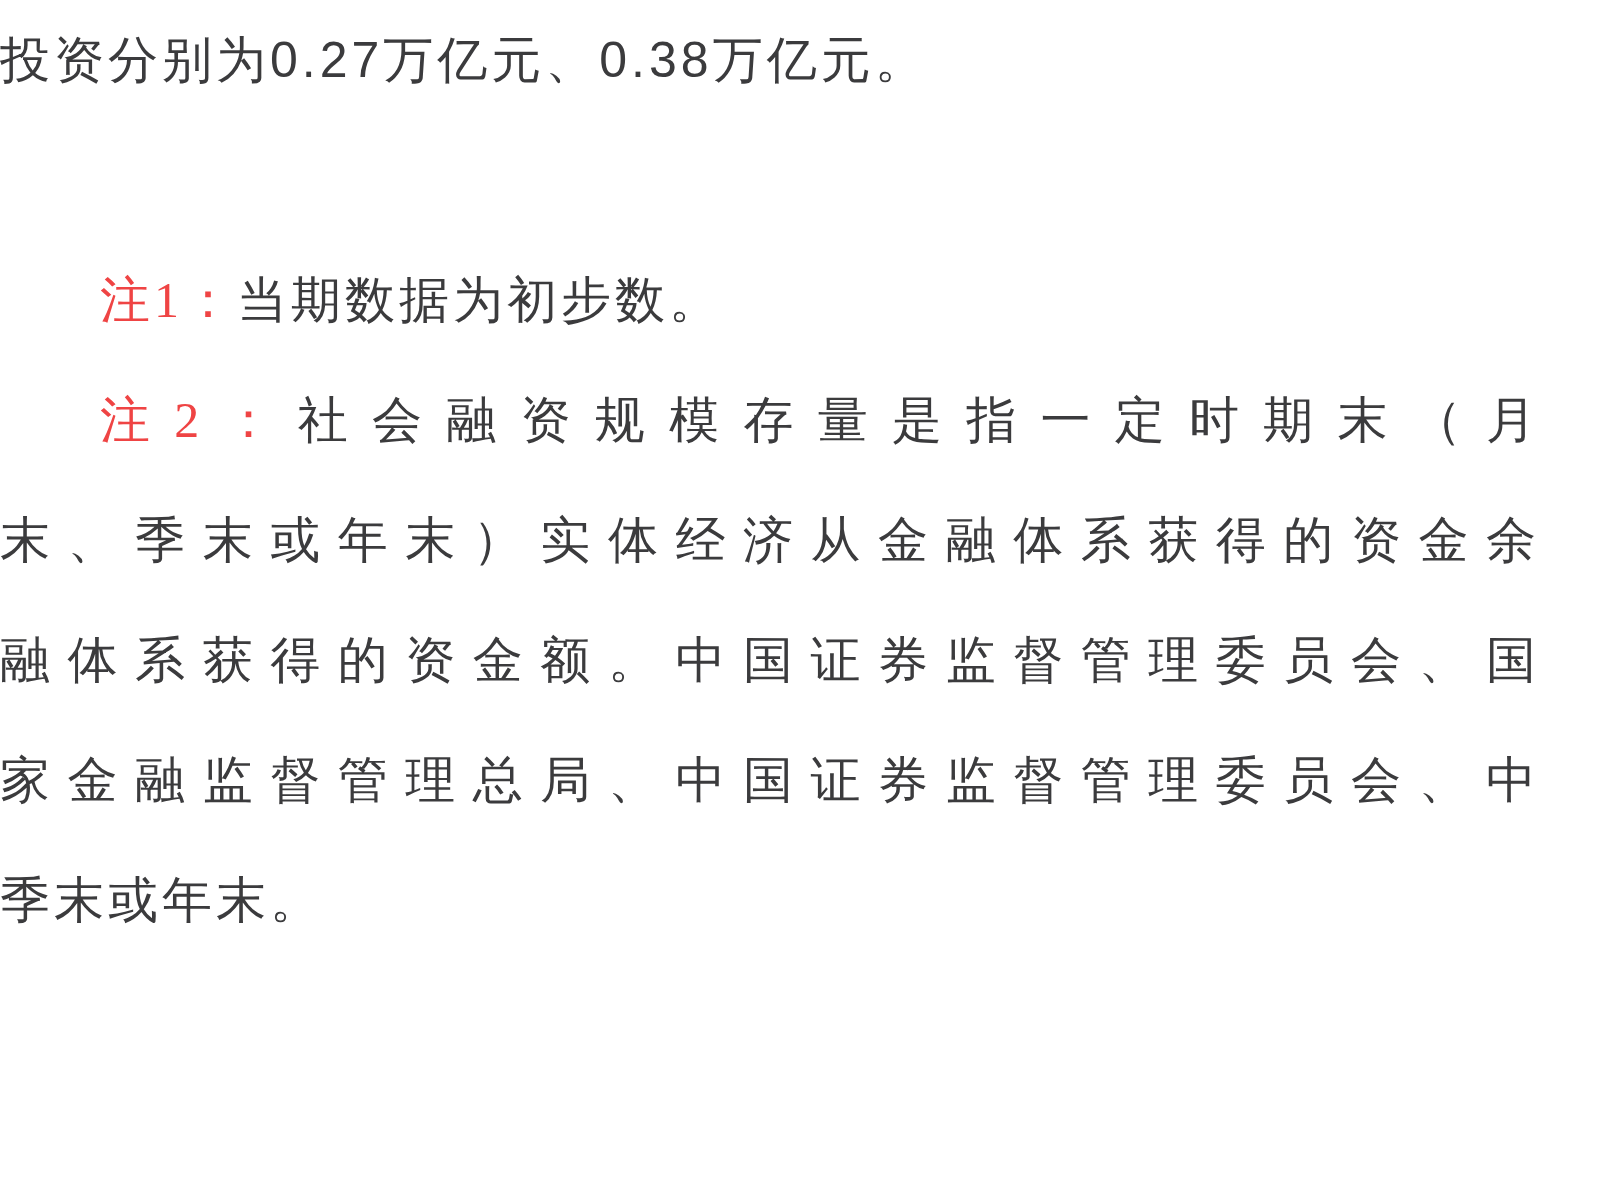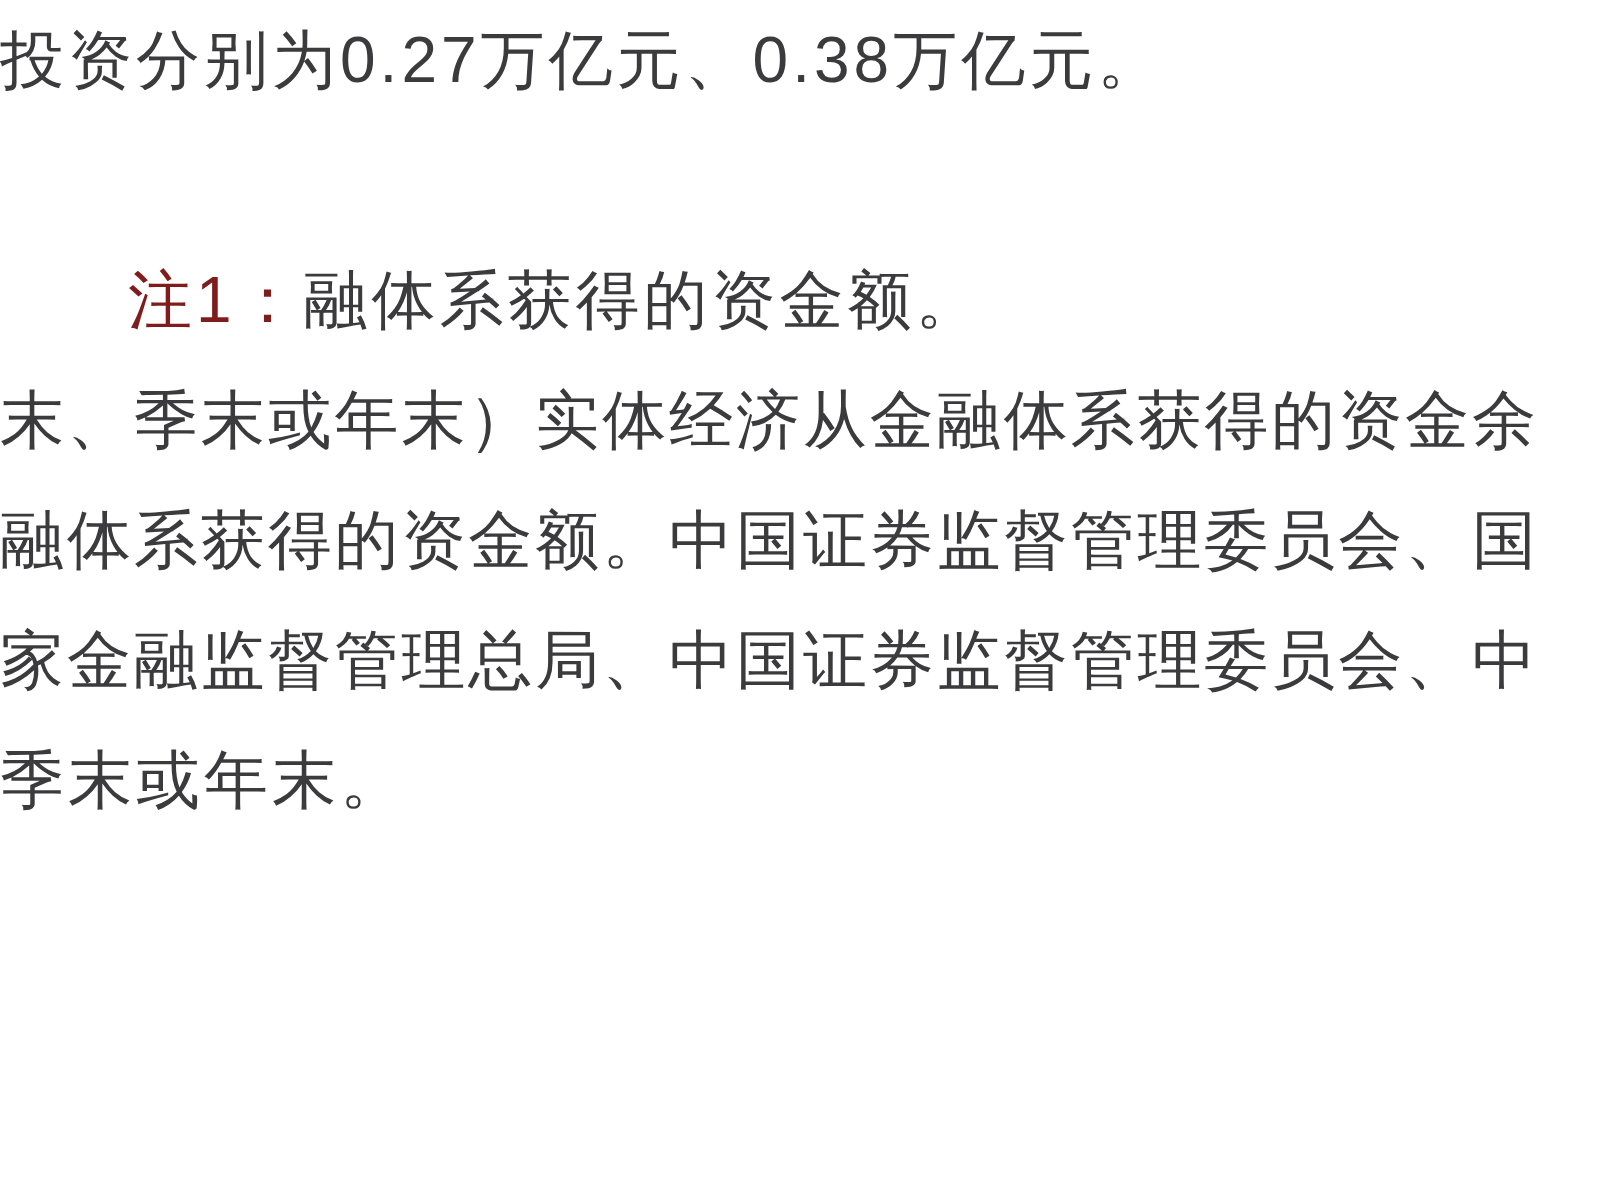--- a/index.html
+++ b/index.html
@@ -7,21 +7,21 @@
     padding: 0;
     background: #ffffff;
   }
   .doc {
     position: relative;
     width: 1536px;
     height: 1200px;
     background: #ffffff;
     overflow: hidden;
     font-family: "Liberation Sans", "DejaVu Sans", sans-serif;
-    font-size: 64px;
+    font-size: 50px;
     color: #3b3b3d;
     font-weight: 400;
   }
   .line {
     height: 120px;
     line-height: 120px;
     overflow: hidden;
   }
   .plain {
     letter-spacing: 4px;
@@ -35,37 +35,41 @@
     text-justify: inter-character;
   }
   .indent {
     text-indent: 2em;
   }
   .note1 {
     margin-top: 120px;
     text-indent: 2em;
   }
   .red {
-    color: #7f1d1d;
+    color: #ef4444;
+    font-family: Liberation Serif, serif;
   }
 </style>
 </head>
 <body>
 
 <div class="doc">
 
   <div class="line plain">
     <span>投资分别为0.27万亿元、0.38万亿元。</span>
   </div>
 
   <div class="line plain note1">
-    <span class="red">注1：</span><span>融体系获得的资金额。</span>
+    <span class="red">注1：</span><span>当期数据为初步数。</span>
   </div>
 
   <div>
+    <div class="line justify indent">
+      <span class="red">注2：</span><span>社会融资规模存量是指一定时期末（月</span>
+    </div>
     <div class="line justify">
       <span>末、季末或年末）实体经济从金融体系获得的资金余</span>
     </div>
     <div class="line justify">
       <span>融体系获得的资金额。中国证券监督管理委员会、国</span>
     </div>
     <div class="line justify">
       <span>家金融监督管理总局、中国证券监督管理委员会、中</span>
     </div>
     <div class="line plain">

